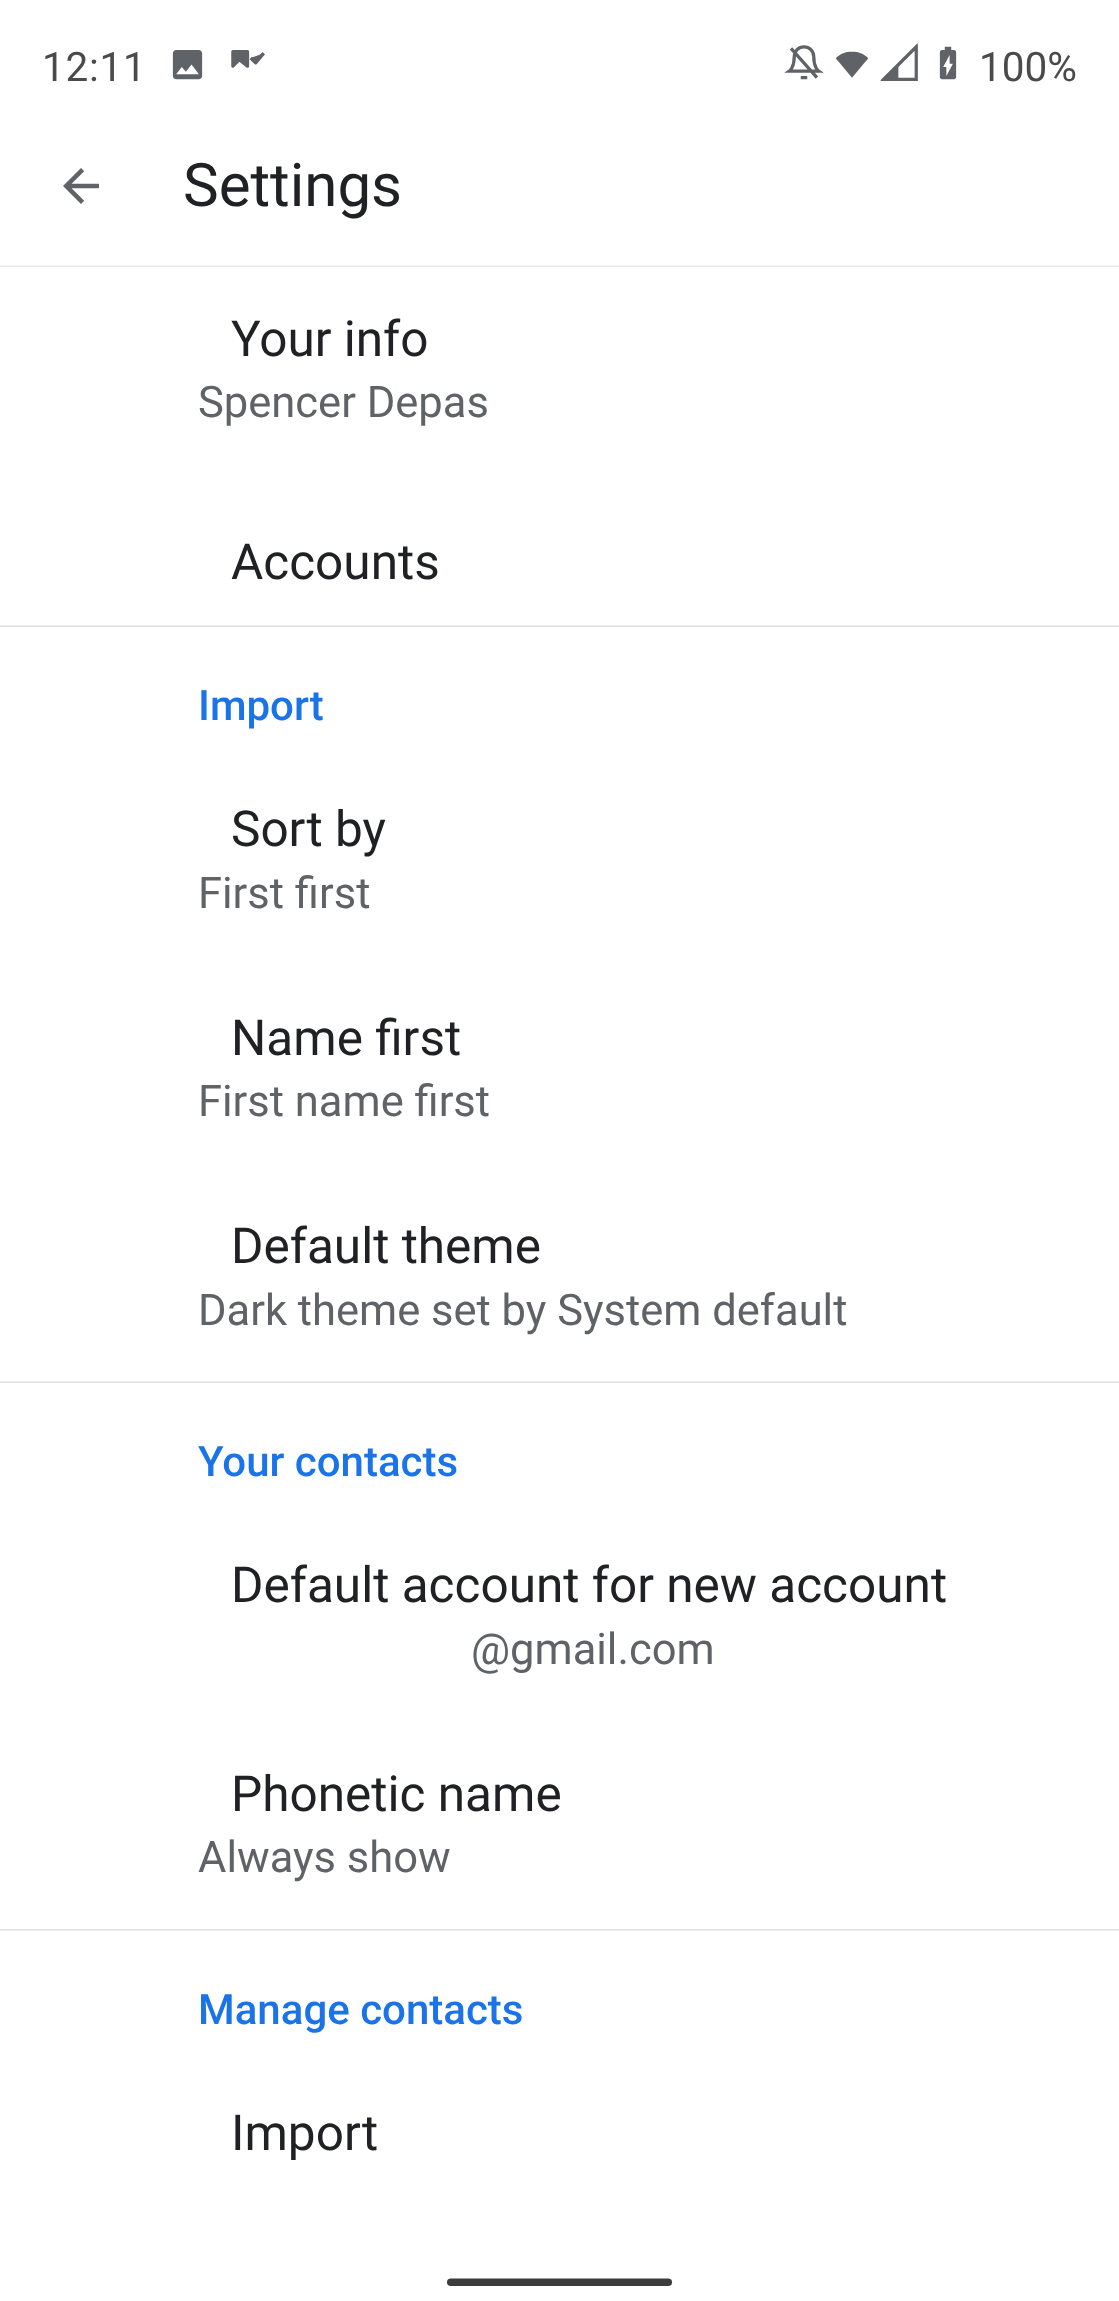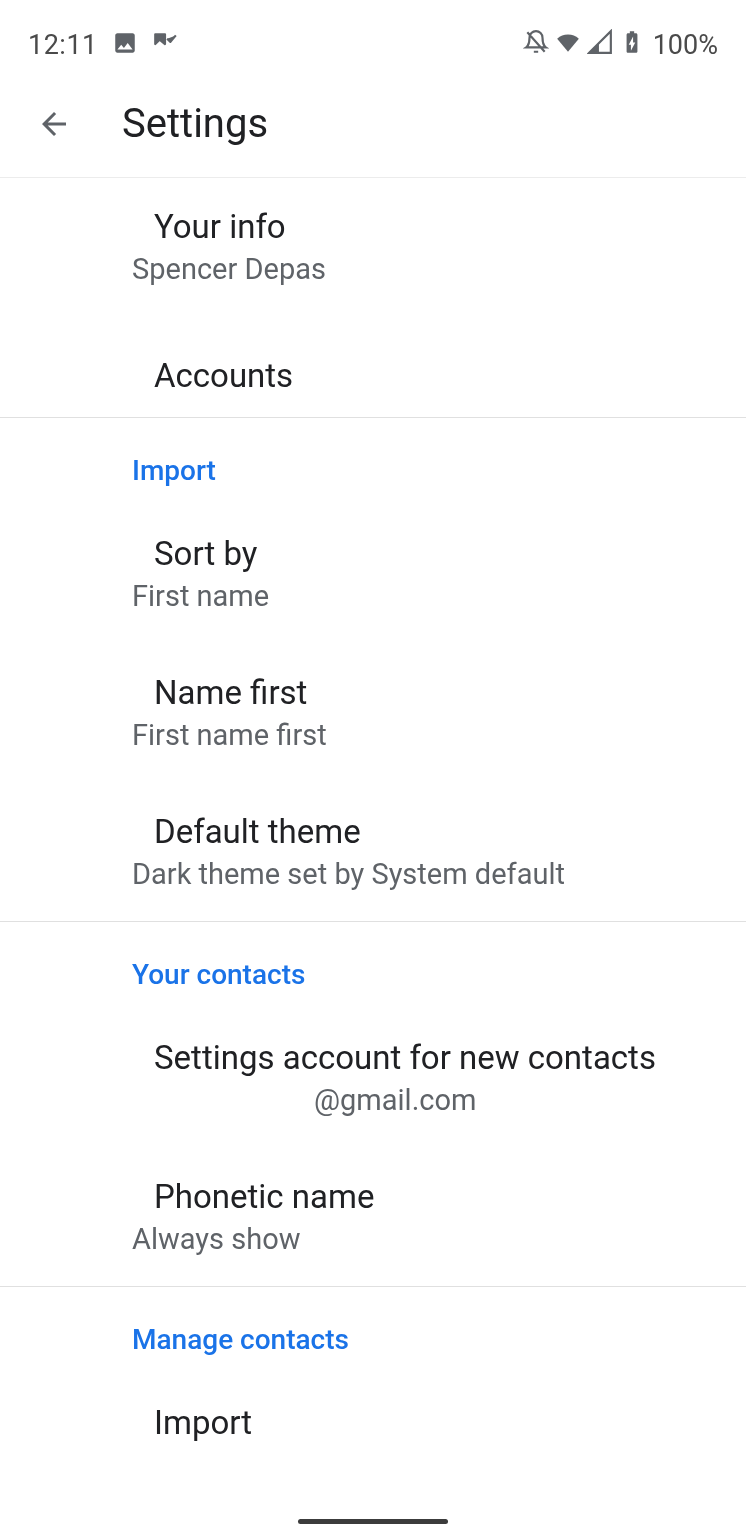--- a/index.html
+++ b/index.html
@@ -177,39 +177,39 @@
   <div class="item" style="padding-top:38px; padding-bottom:20px;">
     <div class="title">Accounts</div>
   </div>
 
   <div class="section-divider"></div>
 
   <div class="section-header">Import</div>
 
   <div class="item">
     <div class="title">Sort by</div>
-    <div class="subtitle">First name</div>
+    <div class="subtitle">First first</div>
   </div>
 
   <div class="item">
     <div class="title">Name first</div>
     <div class="subtitle">First name first</div>
   </div>
 
   <div class="item">
     <div class="title">Default theme</div>
     <div class="subtitle">Dark theme set by System default</div>
   </div>
 
   <div class="section-divider"></div>
 
   <div class="section-header">Your contacts</div>
 
   <div class="item">
-    <div class="title">Settings account for new contacts</div>
+    <div class="title">Default account for new account</div>
     <div class="subtitle" style="padding-left:182px;">@gmail.com</div>
   </div>
 
   <div class="item">
     <div class="title">Phonetic name</div>
     <div class="subtitle">Always show</div>
   </div>
 
   <div class="section-divider"></div>
 

